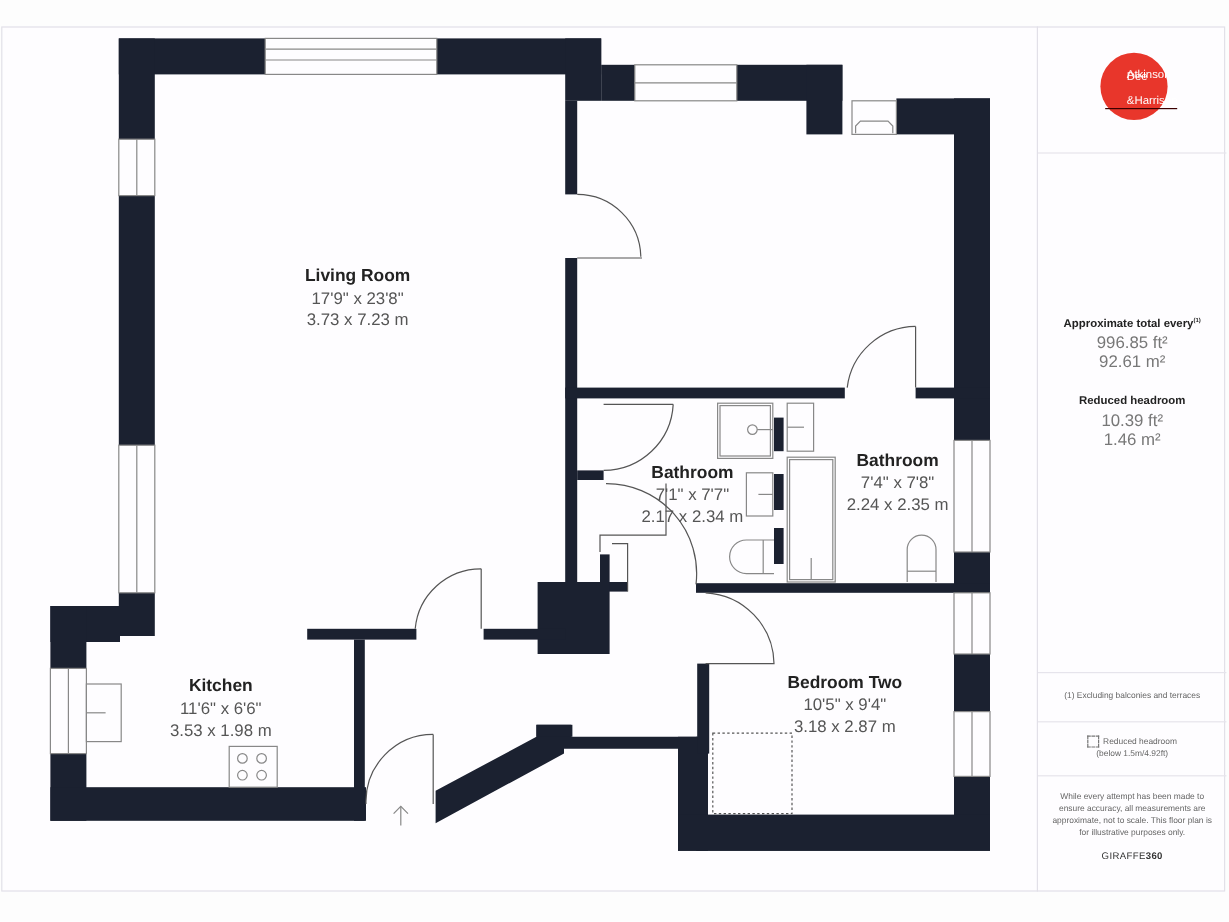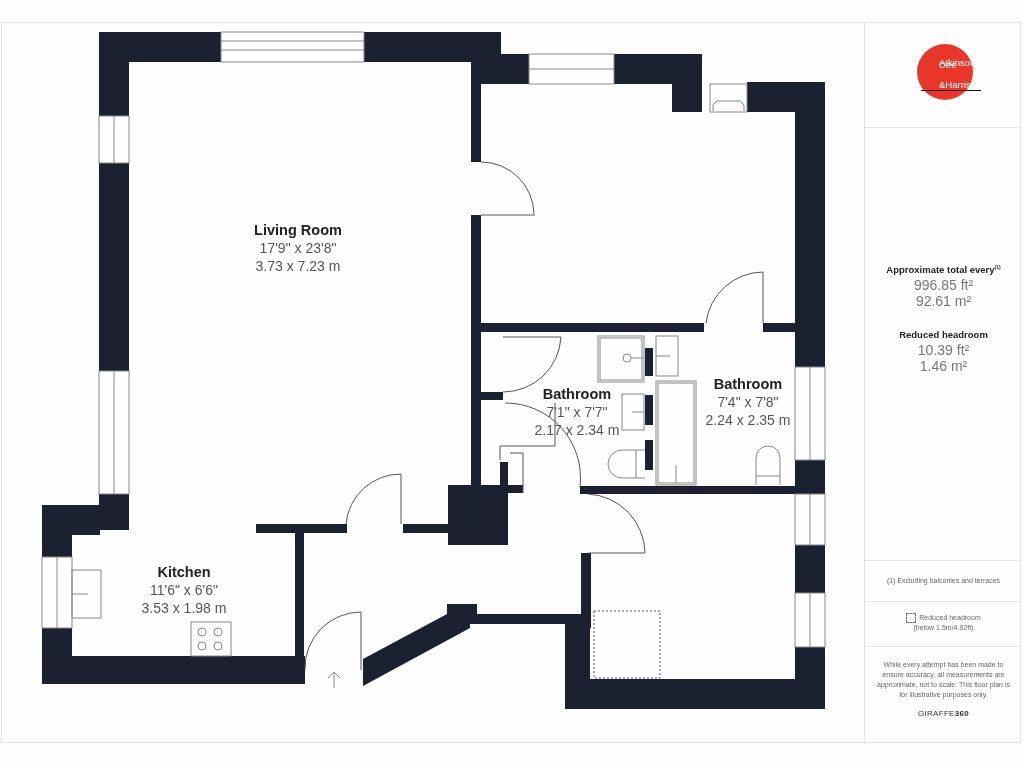--- a/index.html
+++ b/index.html
@@ -178,20 +178,25 @@
   <div class="room" style="left:748px; top:376px;">
     <div class="name">Bathroom</div>
     <div class="dim">7'4" x 7'8"</div>
     <div class="dim">2.24 x 2.35 m</div>
   </div>
   <div class="room" style="left:184px; top:564px;">
     <div class="name">Kitchen</div>
     <div class="dim">11'6" x 6'6"</div>
     <div class="dim">3.53 x 1.98 m</div>
   </div>
+  <div class="room" style="left:704px; top:561px;">
+    <div class="name">Bedroom Two</div>
+    <div class="dim">10'5" x 9'4"</div>
+    <div class="dim">3.18 x 2.87 m</div>
+  </div>
 </div>
 
 <div class="side">
   <div class="sec" style="top:0; height:106px;">
     <div class="logo">
       <span class="l1">Dee</span>
       <span class="l2">Atkinson</span>
       <span class="l3">&amp;Harrison</span>
     </div>
   </div>

